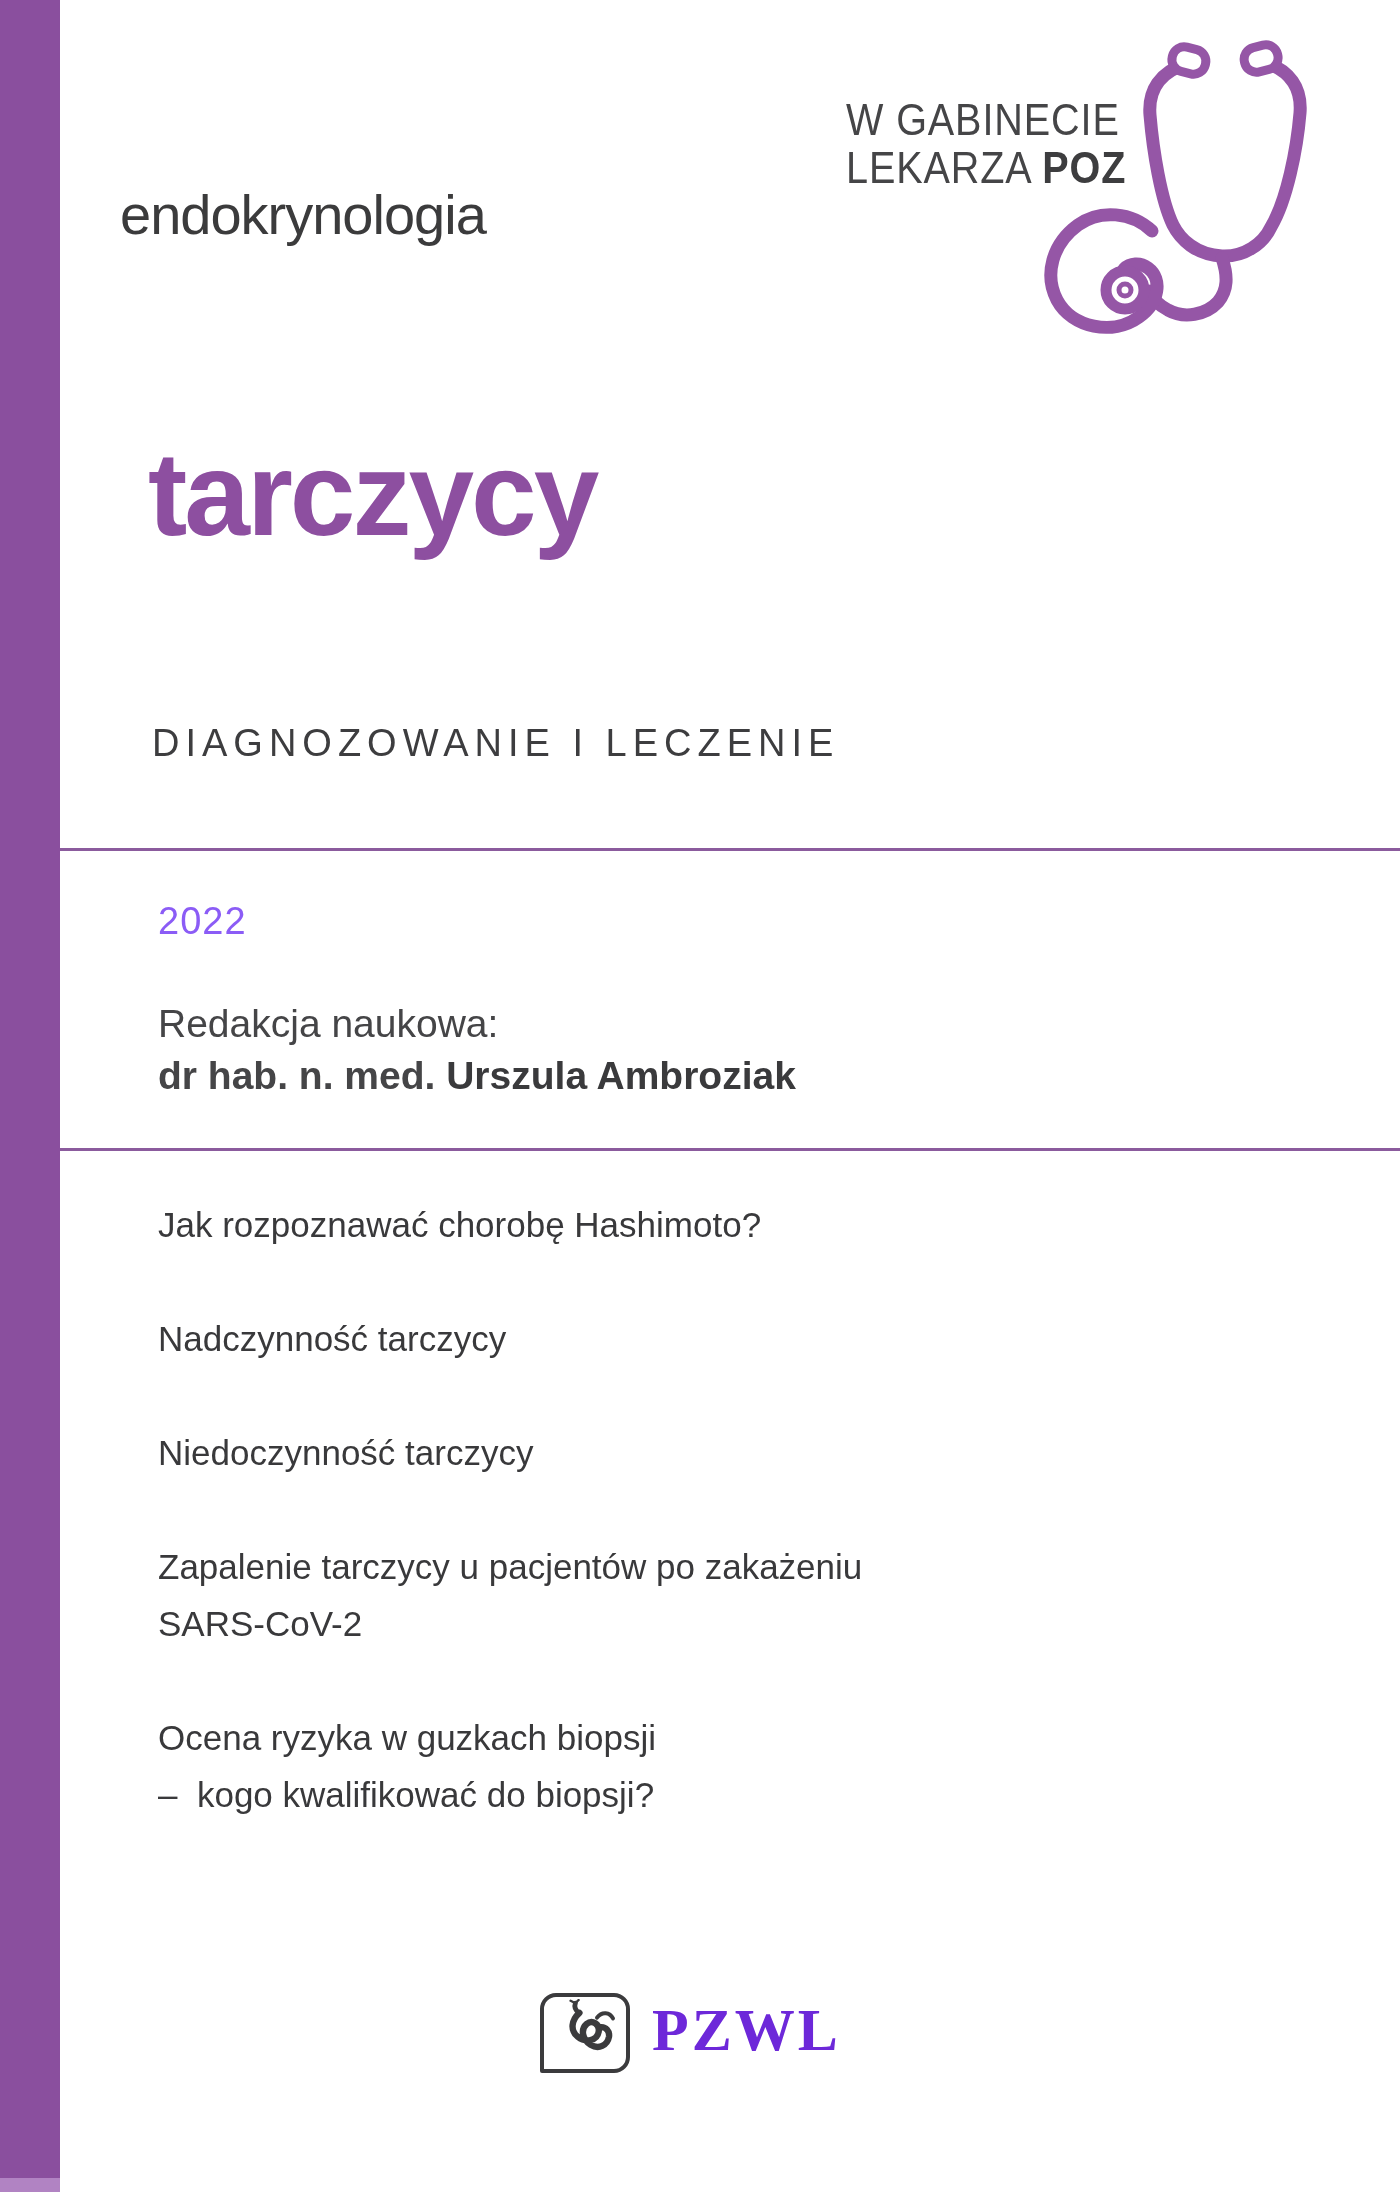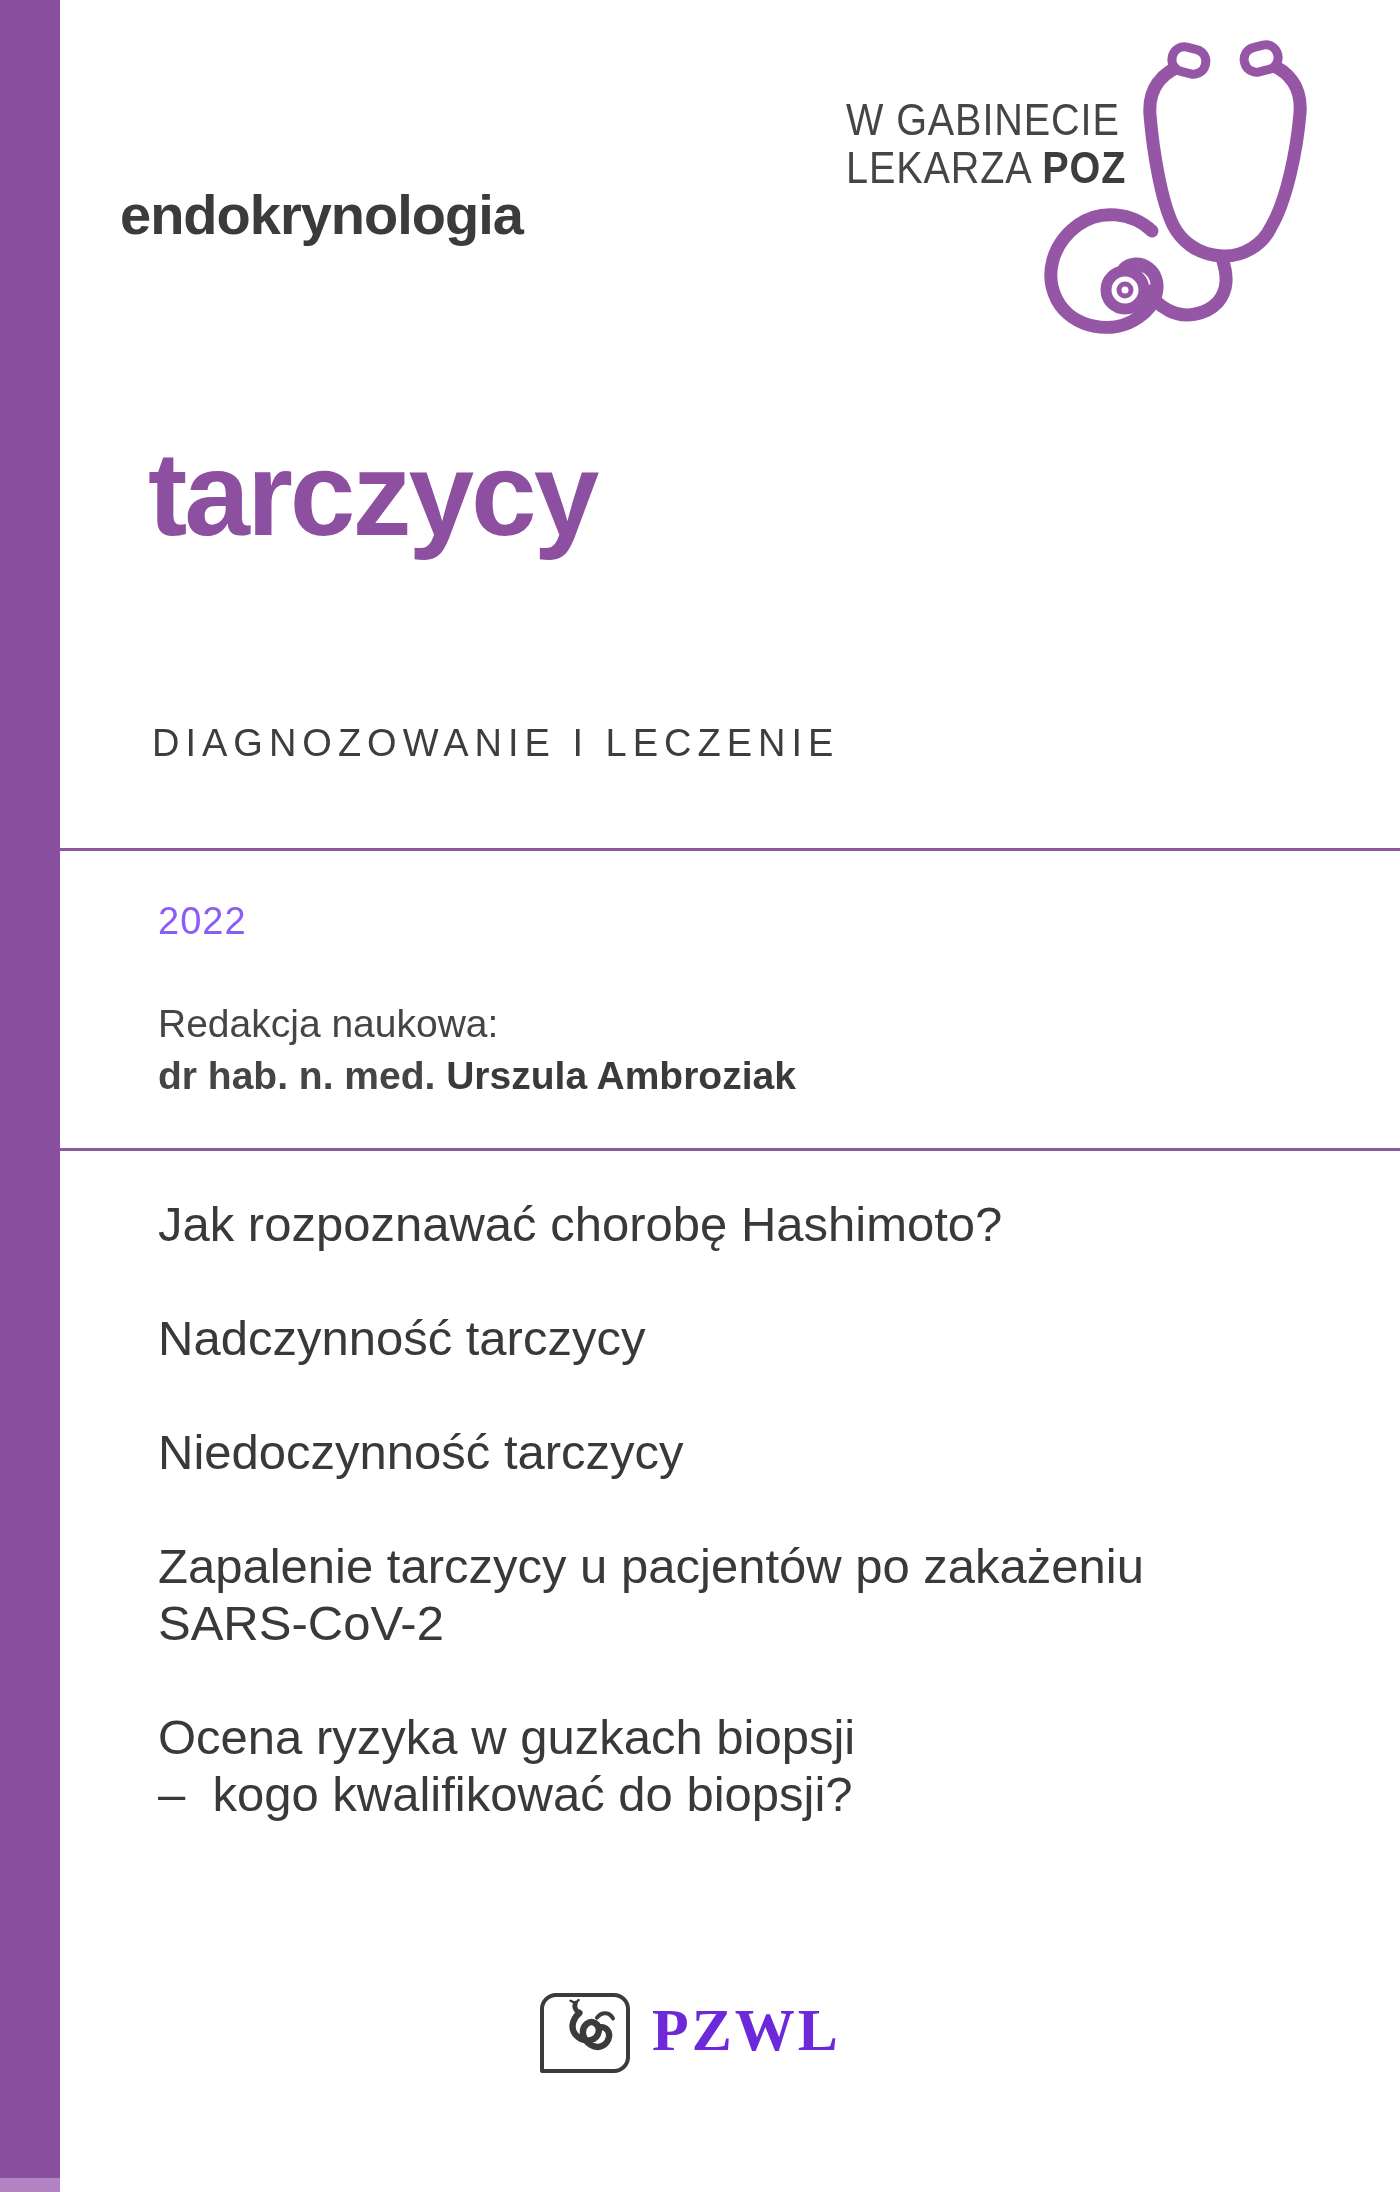--- a/index.html
+++ b/index.html
@@ -15,21 +15,21 @@
     position:absolute;left:0;top:0;width:60px;height:2192px;
     background:#8a4f9e;
   }
   .spine-accent{
     position:absolute;left:0;bottom:0;width:60px;height:14px;
     background:#b183c3;
   }
   
   .series{
     position:absolute;left:120px;top:182px;
-    font-size:56px;font-weight:700;letter-spacing:-1px;
+    font-size:56px;font-weight:400;letter-spacing:-1px;
     color:#3b3b3c;
   }
   
   .badge{
     position:absolute;left:846px;top:96px;
     transform:scaleX(0.88);transform-origin:left top;
     color:#454547;font-size:45px;line-height:48px;letter-spacing:1px;
     white-space:nowrap;
   }
   .badge .bold{font-weight:700;color:#3d3d3f;}
@@ -55,21 +55,21 @@
     position:absolute;left:158px;top:900px;
     font-size:38px;color:#8b5cf6;letter-spacing:1px;
   }
   .editors{
     position:absolute;left:158px;top:998px;
     font-size:39px;line-height:52px;color:#454547;
   }
   .editors .prefix{white-space:pre;font-weight:bold;}
   .editors .name{font-weight:700;color:#3a3a3c;}
   
-  .topics{position:absolute;left:158px;top:1196px;color:#39393b;font-size:49px;}
+  .topics{position:absolute;left:158px;top:1196px;color:#39393b;font-size:35px;}
   .topic{margin-bottom:57px;}
   .topic-line{line-height:57px;white-space:pre;}
   
   .pub-box{
     position:absolute;left:540px;top:1993px;
     width:82px;height:72px;
     border:4px solid #3b3b3d;
     border-radius:16px 16px 16px 2px;
   }
   .pub-box svg{position:absolute;left:5px;top:2px;}

